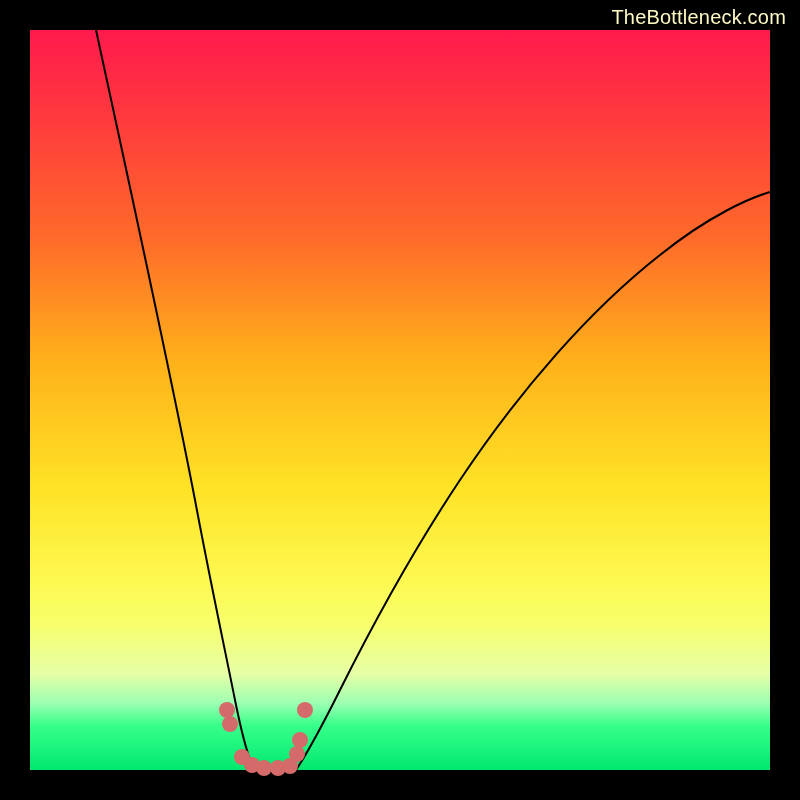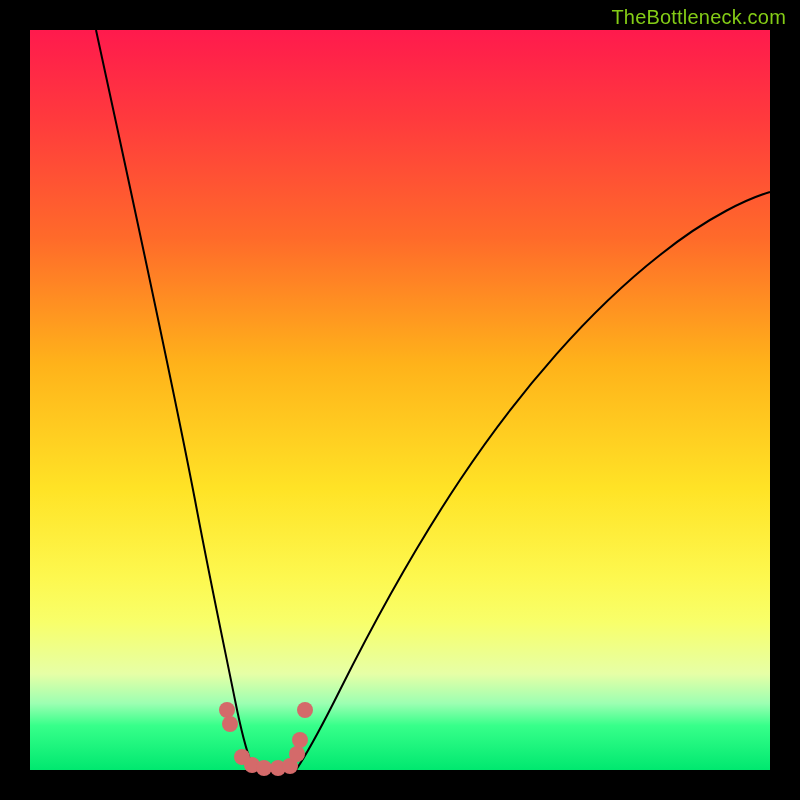--- a/index.html
+++ b/index.html
@@ -29,21 +29,21 @@
       #e6ffa6 87%,
       #9cffb2 91%,
       #37ff8a 94%,
       #00e86f 100%
     );
   }
   .watermark {
     position: absolute;
     top: 6px;
     right: 14px;
-    color: #84cc16;
+    color: #fef9c3;
     font-size: 20px;
     letter-spacing: 0.2px;
     font-weight: 500;
   }
   svg.plot {
     position: absolute;
     left: 0;
     top: 0;
     width: 740px;
     height: 740px;

